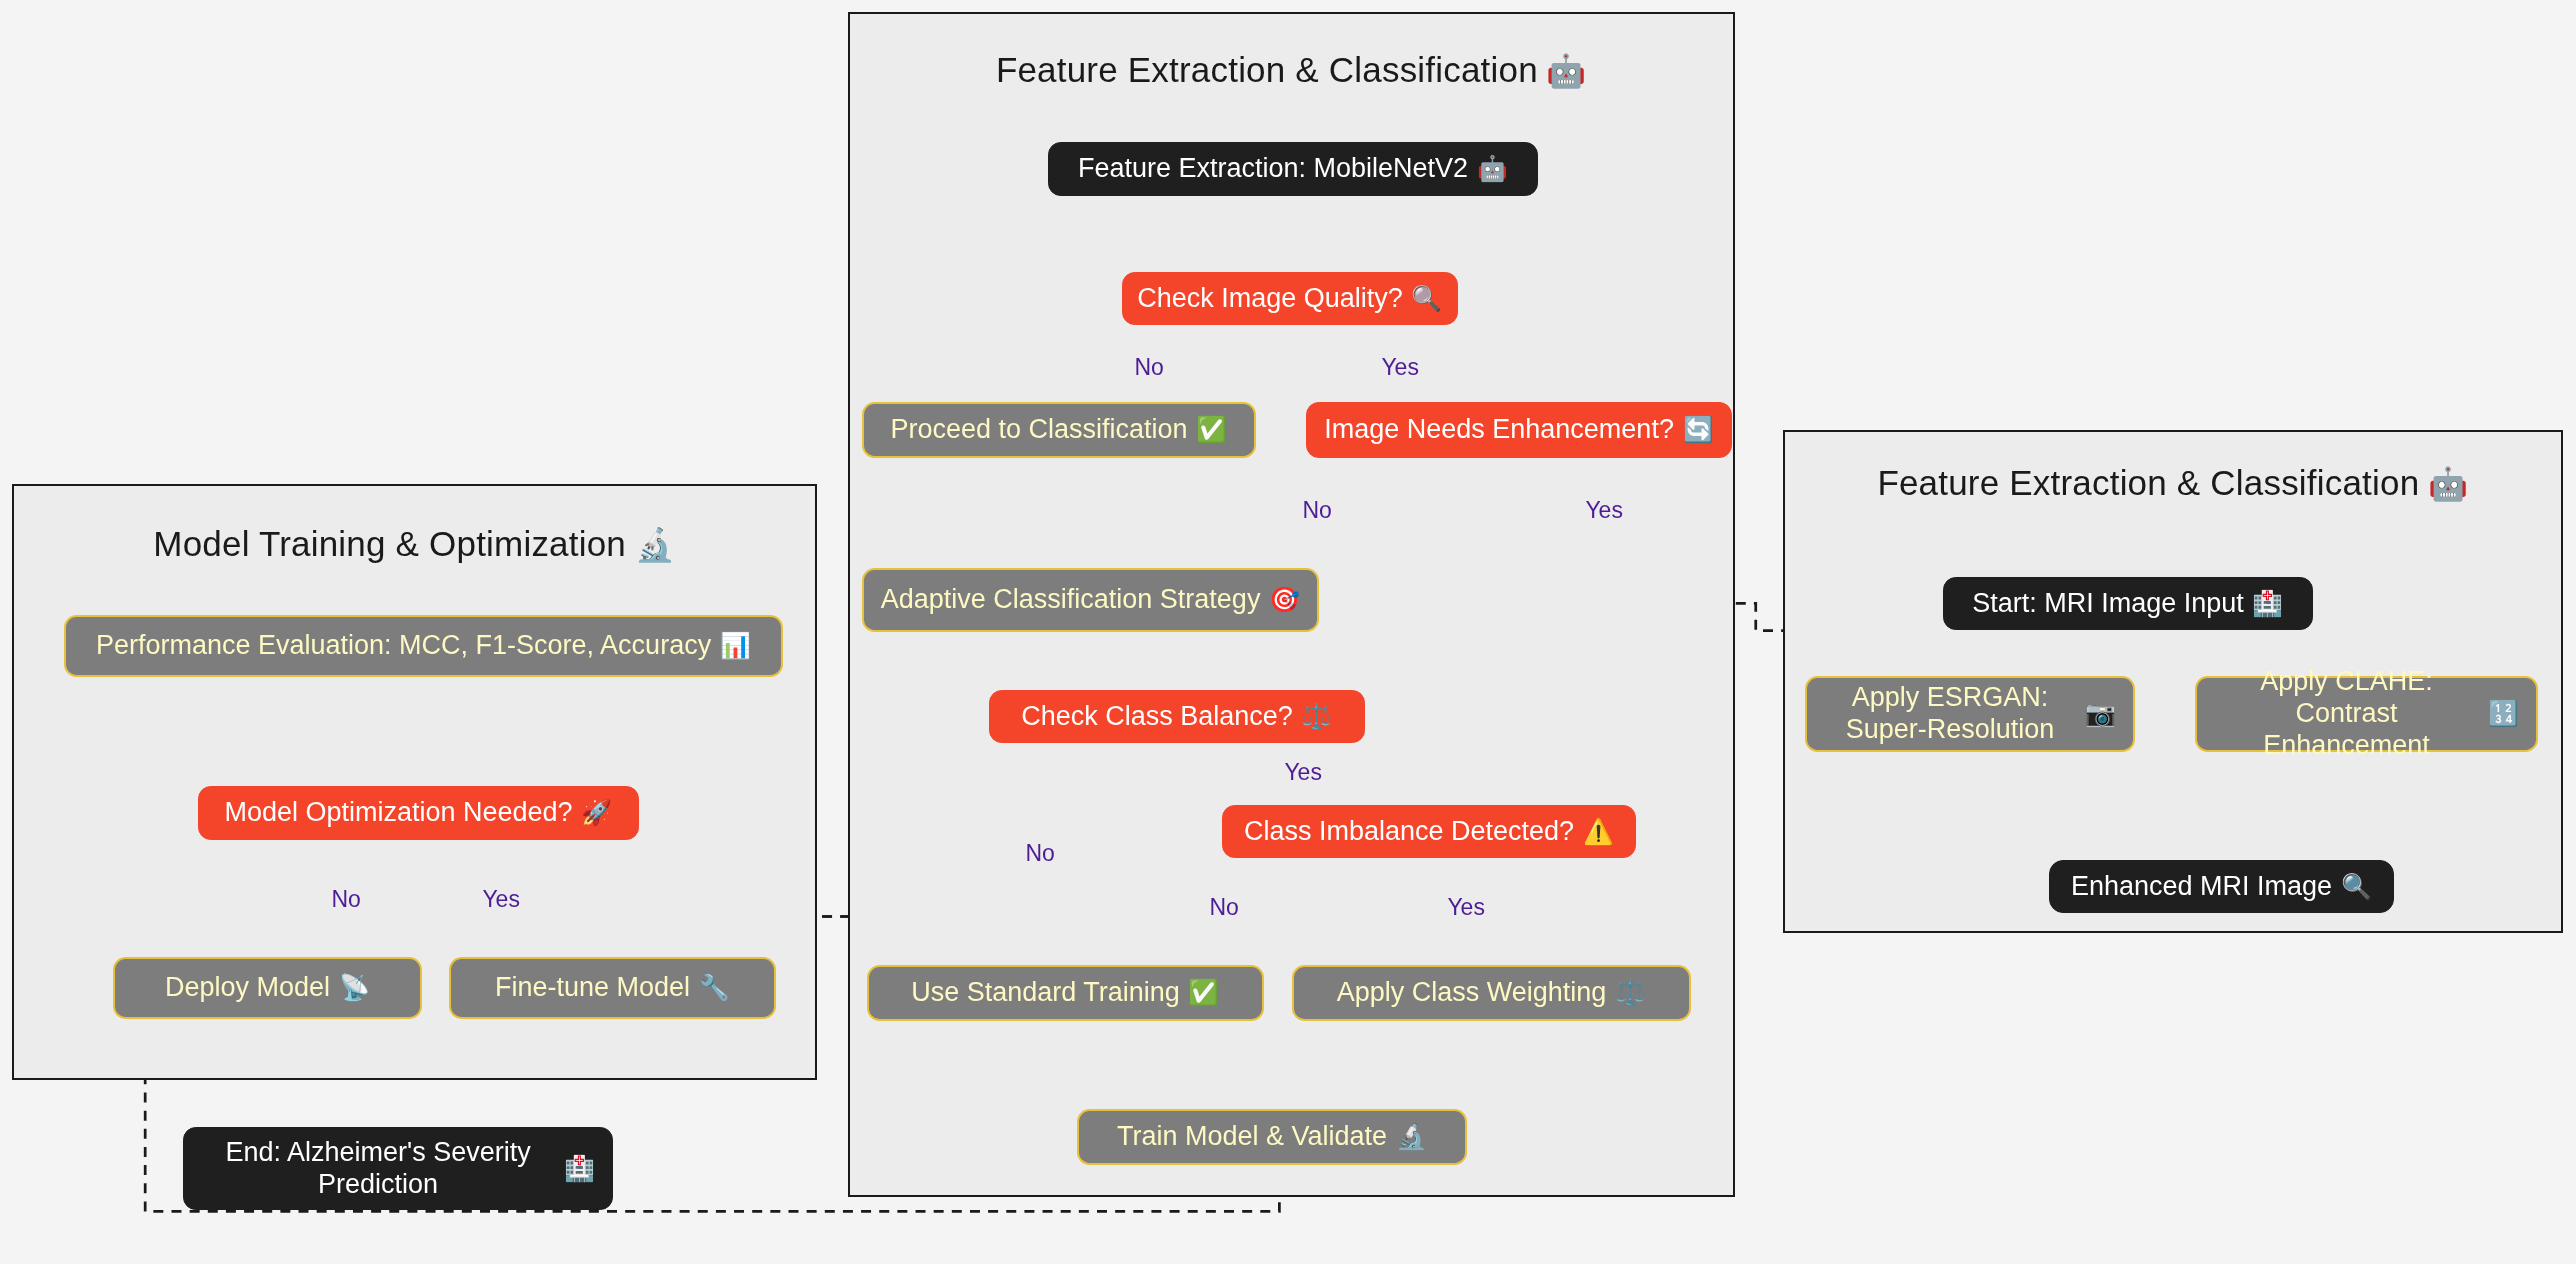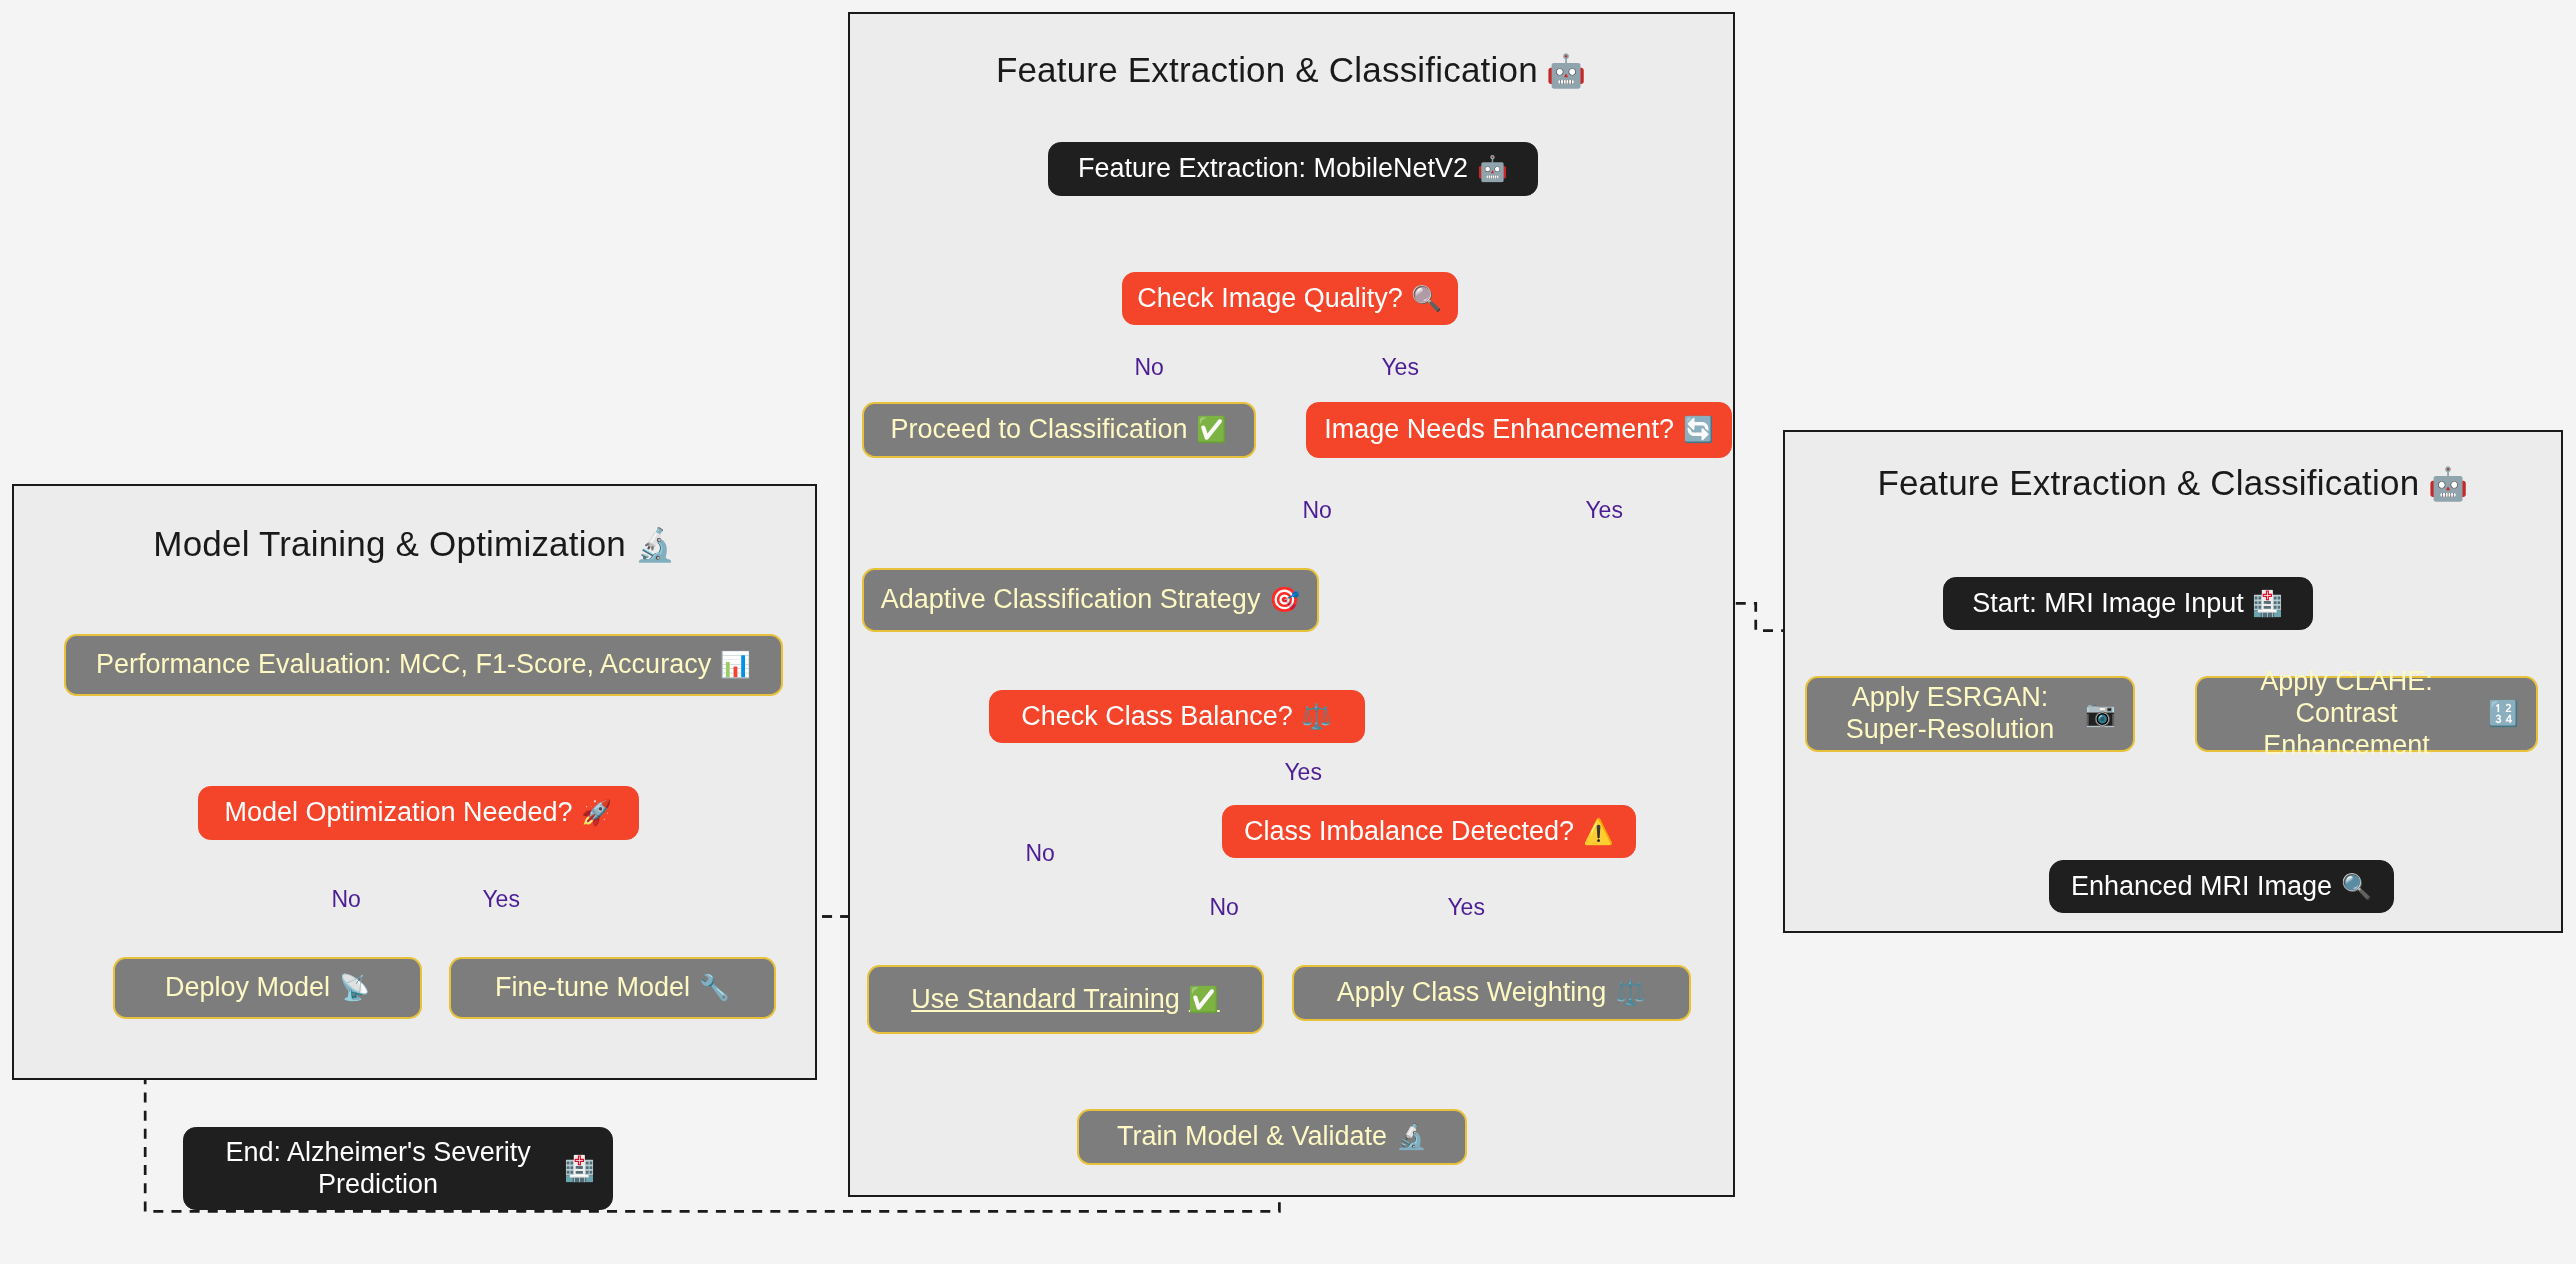--- a/index.html
+++ b/index.html
@@ -198,36 +198,36 @@
   <div class="node node-decision" style="left:989px; top:690px; width:376px; height:53px;">
     <span>Check Class Balance?</span>
       <span class="emoji">⚖️</span>
   </div>
 
   <div class="node node-decision" style="left:1222px; top:805px; width:414px; height:53px;">
     <span>Class Imbalance Detected?</span>
       <span class="emoji">⚠️</span>
   </div>
 
-  <div class="node node-process" style="left:867px; top:965px; width:397px; height:69px;text-decoration:underline;">
+  <div class="node node-process" style="left:867px; top:965px; width:397px; height:56px;">
     <span>Use Standard Training</span>
       <span class="emoji">✅</span>
   </div>
 
   <div class="node node-process" style="left:1292px; top:965px; width:399px; height:56px;">
     <span>Apply Class Weighting</span>
       <span class="emoji">⚖️</span>
   </div>
 
   <div class="node node-process" style="left:1077px; top:1109px; width:390px; height:56px;">
     <span>Train Model &amp; Validate</span>
       <span class="emoji">🔬</span>
   </div>
 
-  <div class="node node-process" style="left:64px; top:634px; width:719px; height:62px;">
+  <div class="node node-process" style="left:64px; top:615px; width:719px; height:62px;">
     <span>Performance Evaluation: MCC, F1-Score, Accuracy</span>
       <span class="emoji">📊</span>
   </div>
 
   <div class="node node-decision" style="left:198px; top:786px; width:441px; height:54px;">
     <span>Model Optimization Needed?</span>
       <span class="emoji">🚀</span>
   </div>
 
   <div class="node node-process" style="left:113px; top:957px; width:309px; height:62px;">

